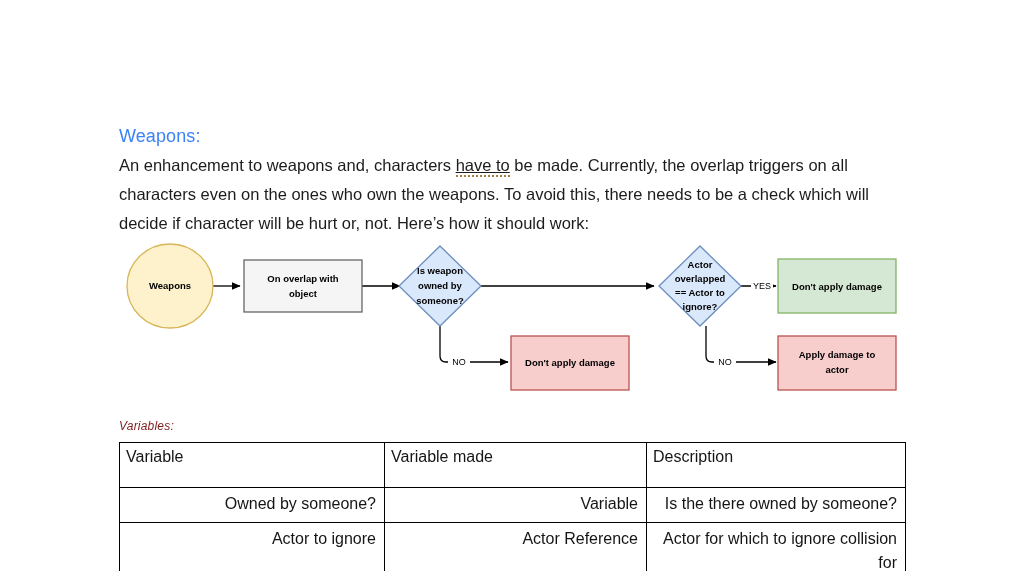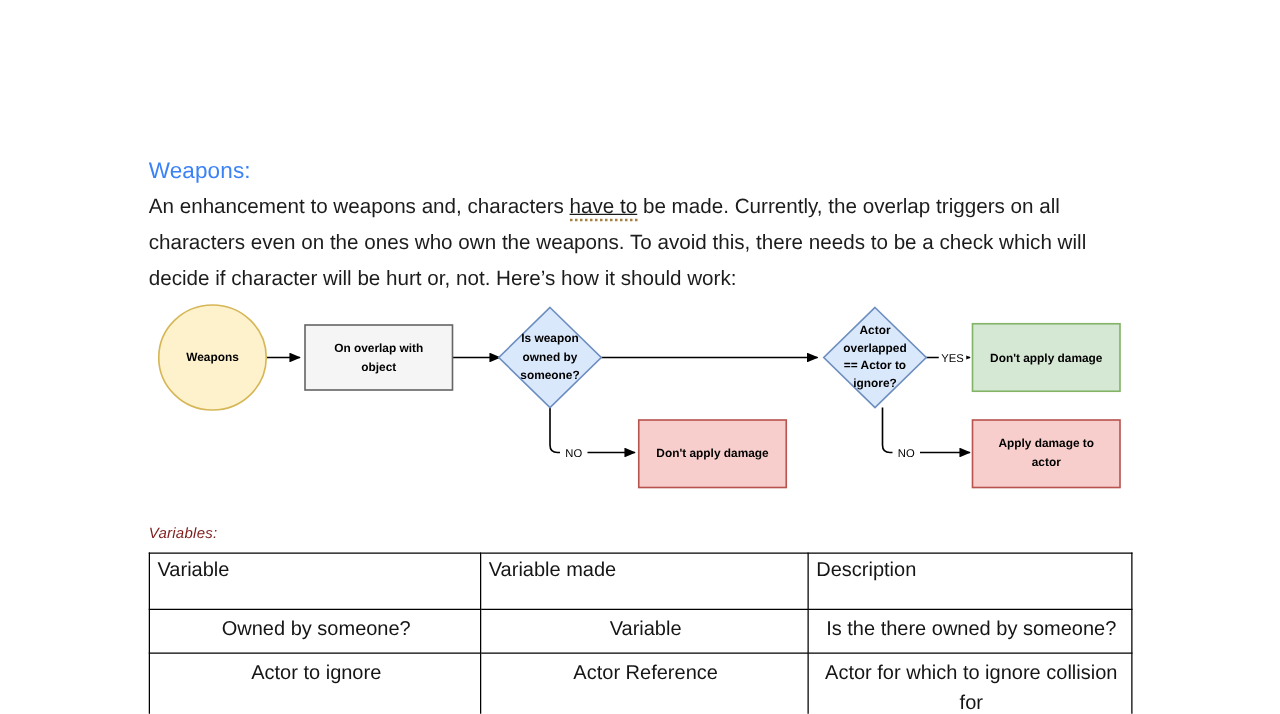--- a/index.html
+++ b/index.html
@@ -109,21 +109,21 @@
     font-size: 16px;
     color: #151515;
   }
   #variables-table th {
     text-align: left;
     font-weight: normal;
     padding: 3px 6px 19px 6px;
     line-height: 22px;
   }
   #variables-table td {
-    text-align: center;
+    text-align: right;
     font-weight: normal;
     padding: 4px 8px 6px 10px;
     line-height: 24px;
   }
   #variables-table td.wrap-cell {
     white-space: normal;
   }
 </style>
 </head>
 <body>

